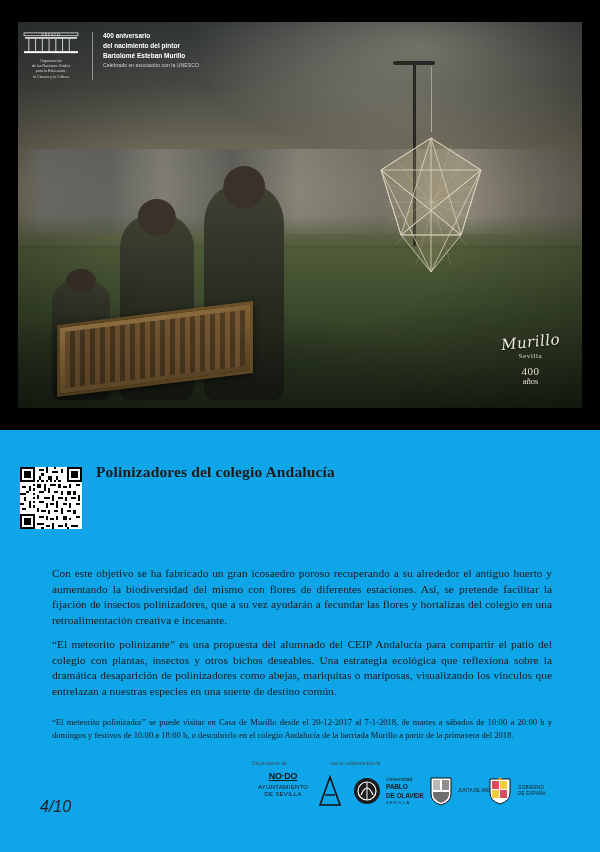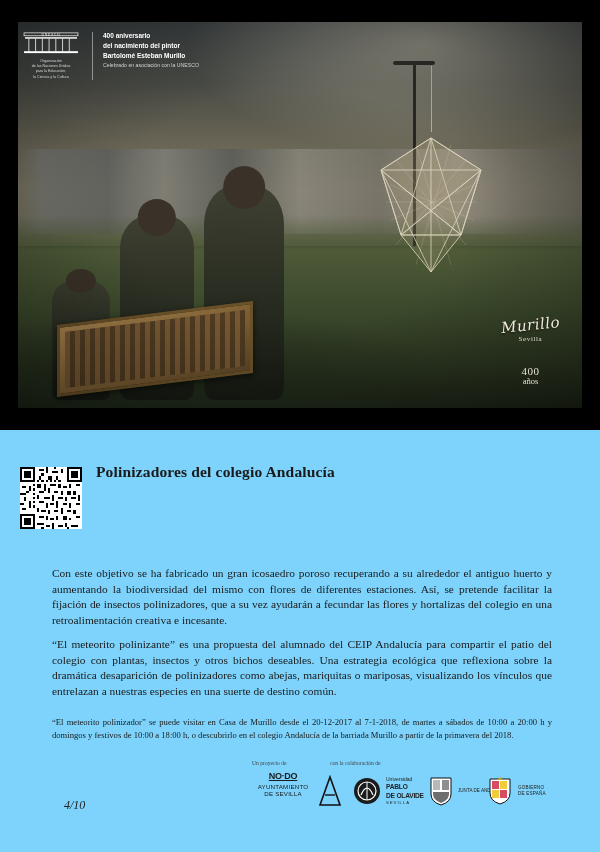--- a/index.html
+++ b/index.html
@@ -209,36 +209,36 @@
     text-shadow: 0 1px 2px rgba(0,0,0,0.7);
   }
   .sig-sub {
     font-family: "Liberation Serif", serif;
     font-size: 7px;
     letter-spacing: 0.6px;
     margin-top: 1px;
     opacity: 0.9;
   }
   .sig-years {
-    margin-top: 23px;
+    margin-top: 6px;
     font-family: "Liberation Serif", serif;
     font-size: 8.5px;
     line-height: 1.05;
     opacity: 0.95;
   }
   .sig-years .big { font-size: 11px; letter-spacing: 0.5px; }
 
   
   .content {
     position: absolute;
     left: 0;
     top: 430px;
     width: 600px;
     height: 422px;
-    background: #7dd3fc;
+    background: #0ea5e9;
   }
 
   .qr {
     position: absolute;
     left: 20px;
     top: 37px;
     width: 62px;
     height: 62px;
   }
   .qr svg { display: block; width: 100%; height: 100%; }
@@ -361,25 +361,25 @@
   .gob-text {
     font-family: "Liberation Sans", sans-serif;
     font-size: 4.6px;
     line-height: 1.25;
     color: #222;
     letter-spacing: 0.2px;
   }
 
   .page-num {
     position: absolute;
-    left: 64px;
+    left: 40px;
     top: 368px;
-    font-family: Liberation Serif, serif;
+    font-family: Liberation Sans, sans-serif;
     font-style: italic;
-    font-size: 12px;
+    font-size: 16px;
     color: #222;
   }
 </style>
 </head>
 <body>
 
 <div class="hero">
   <div class="hero-inner">
     <div class="photo-sky"></div>
     <div class="photo-buildings"></div>

